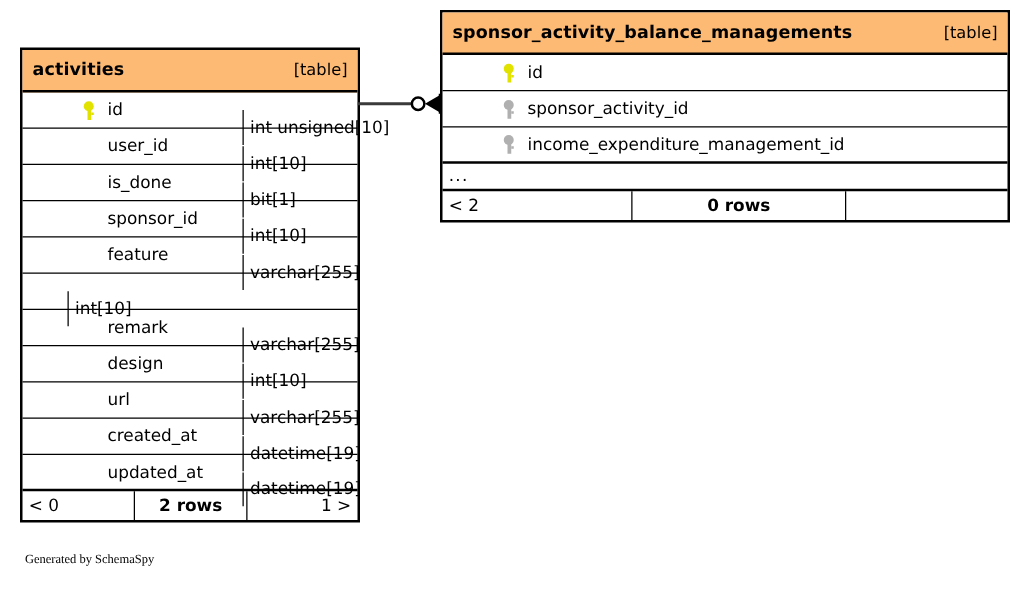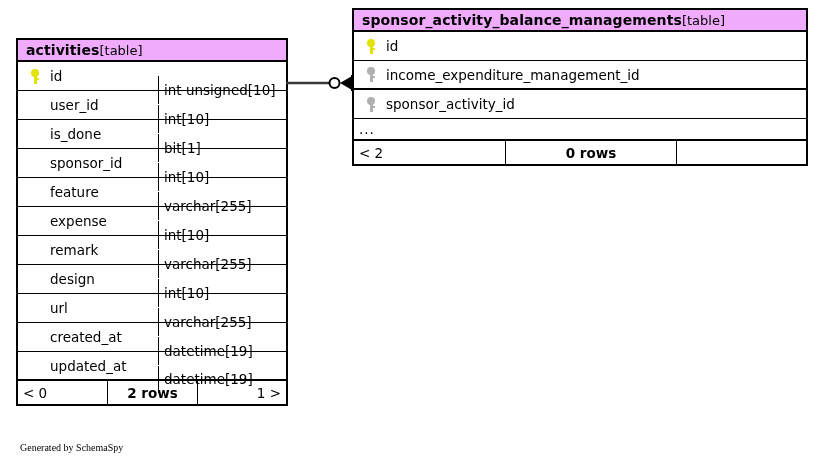--- a/index.html
+++ b/index.html
@@ -25,44 +25,45 @@
   .entity {
     position: absolute;
     border: 2px solid #000000;
     background: #ffffff;
     box-sizing: border-box;
   }
 
   .entity-title {
     display: flex;
     align-items: center;
-    justify-content: flex-start;
-    background: #f0abfc;
+    justify-content: space-between;
+    background: #fdba74;
     border-bottom: 2px solid #000000;
     box-sizing: border-box;
     padding: 0 8px;
-    height: 22px;
+    height: 34px;
   }
   .entity-title .tname {
     font-weight: bold;
     font-size: 14px;
     letter-spacing: 0.1px;
     white-space: nowrap;
   }
   .entity-title .ttag {
     font-size: 13px;
     white-space: nowrap;
   }
 
   .col-row {
     display: flex;
     align-items: center;
     height: 29px;
     box-sizing: border-box;
     border-bottom: 1px solid #000000;
+    padding-left: 36px;
   }
   .col-row.last-col {
     border-bottom: 2px solid #000000;
   }
 
   .col-name {
     display: flex;
     align-items: center;
     box-sizing: border-box;
     height: 100%;
@@ -250,24 +251,20 @@
 
     <div class="col-row">
       <div class="col-name">
         <span class="keyslot"></span>
         <span class="nm">feature</span>
       </div>
       <div class="col-type">varchar[255]</div>
     </div>
 
     <div class="col-row">
-      <div class="col-name">
-        <span class="keyslot"></span>
-        <span class="nm">expense</span>
-      </div>
       <div class="col-type">int[10]</div>
     </div>
 
     <div class="col-row">
       <div class="col-name">
         <span class="keyslot"></span>
         <span class="nm">remark</span>
       </div>
       <div class="col-type">varchar[255]</div>
     </div>
@@ -324,46 +321,46 @@
           <span class="key-icon key-pk">
               <span class="head"></span>
               <span class="stem"></span>
               <span class="tooth"></span>
             </span>
         </span>
         <span class="nm">id</span>
       </div>
     </div>
 
+    <div class="col-row">
+      <div class="col-name">
+        <span class="keyslot">
+          <span class="key-icon key-fk">
+              <span class="head"></span>
+              <span class="stem"></span>
+              <span class="tooth"></span>
+            </span>
+        </span>
+        <span class="nm">sponsor_activity_id</span>
+      </div>
+    </div>
+
     <div class="col-row last-col">
       <div class="col-name">
         <span class="keyslot">
           <span class="key-icon key-fk">
               <span class="head"></span>
               <span class="stem"></span>
               <span class="tooth"></span>
             </span>
         </span>
         <span class="nm">income_expenditure_management_id</span>
       </div>
     </div>
 
-    <div class="col-row">
-      <div class="col-name">
-        <span class="keyslot">
-          <span class="key-icon key-fk">
-              <span class="head"></span>
-              <span class="stem"></span>
-              <span class="tooth"></span>
-            </span>
-        </span>
-        <span class="nm">sponsor_activity_id</span>
-      </div>
-    </div>
-
     <div class="ellipsis-row">...</div>
 
     <div class="foot-row">
       <div class="foot-cell fc-left">&lt; 2</div>
       <div class="foot-cell fc-center">0 rows</div>
       <div class="foot-cell fc-right"></div>
     </div>
   </div>
 
   <svg class="connector" width="70" height="30" viewBox="0 0 70 30">

